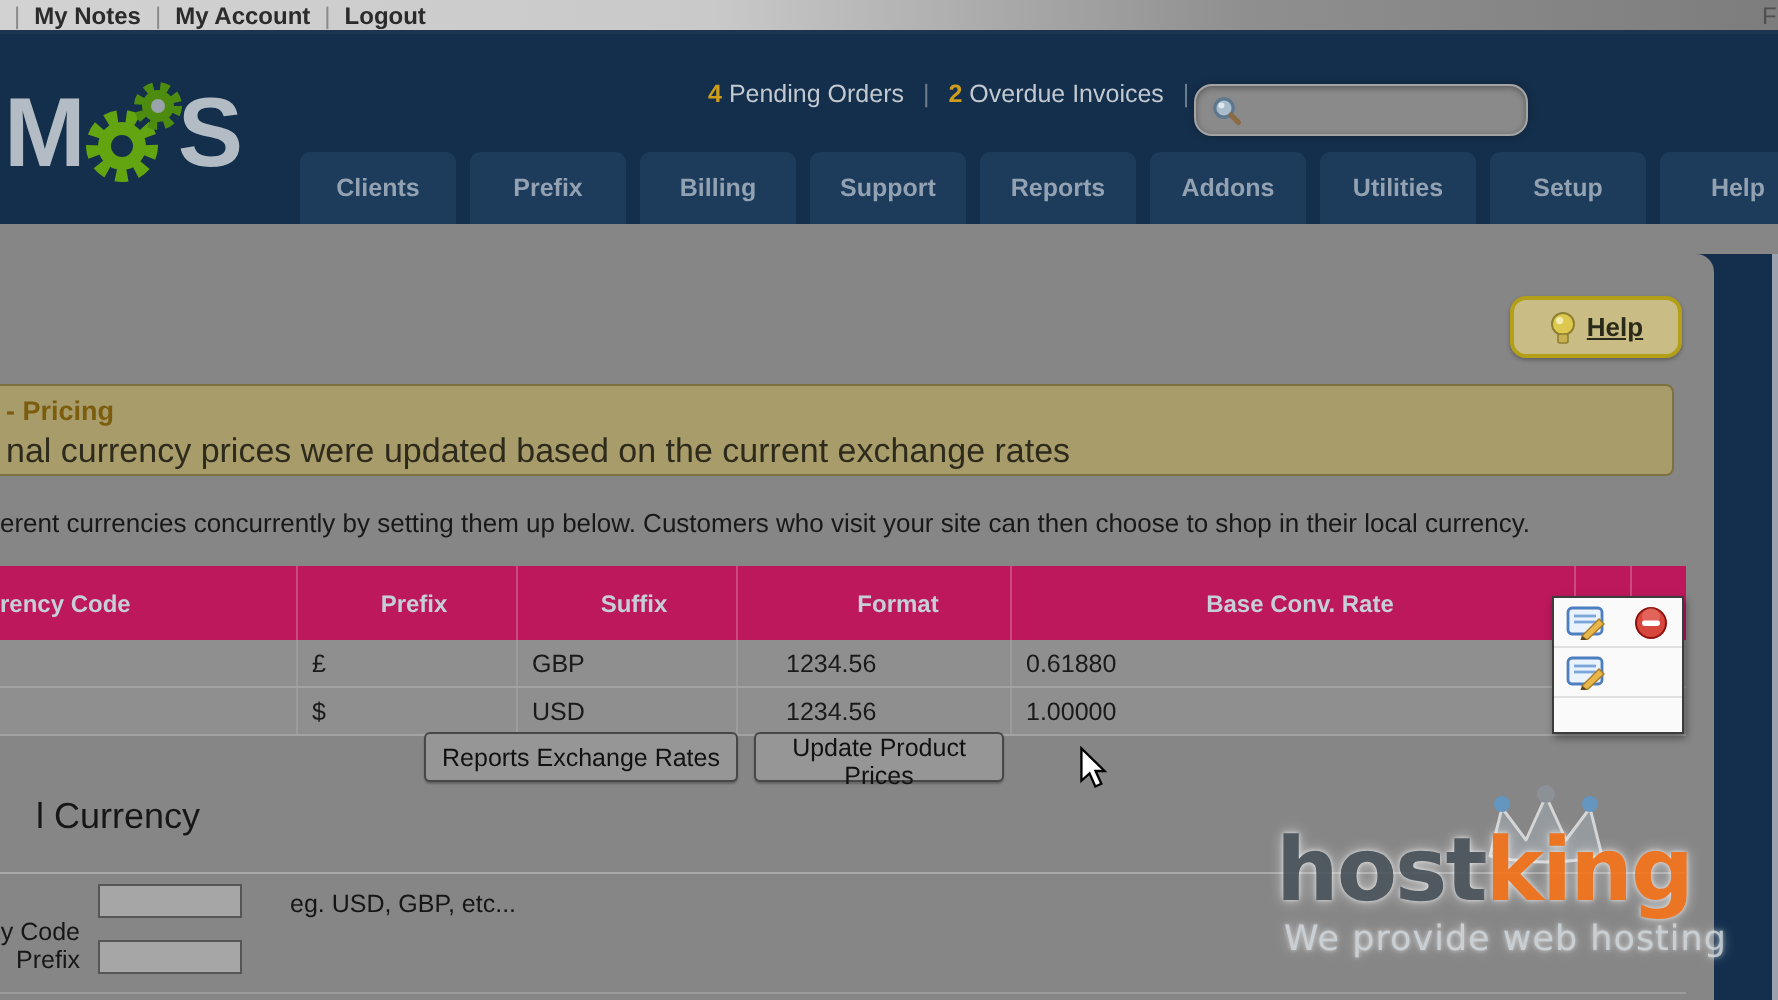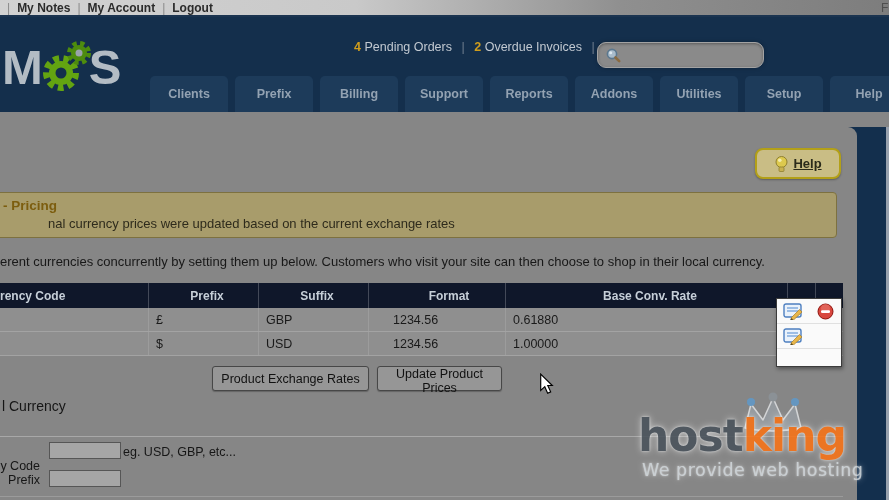--- a/index.html
+++ b/index.html
@@ -42,27 +42,27 @@
   
   .helpbtn { position:absolute; left:755px; top:21px; width:86px; height:31px; background:#c9bd85;
     border:2px solid #b3a018; border-radius:8px; display:flex; align-items:center; justify-content:center;
     gap:4px; cursor:pointer; box-shadow:0 1px 2px rgba(0,0,0,.3); }
   .helpbtn span { font-size:13px; font-weight:bold; color:#2a2a1a; text-decoration:underline; }
 
   
   .alert { position:absolute; left:-6px; top:65px; width:843px; height:46px; background:#a89c6b;
     border:1px solid #7d7140; border-radius:4px; padding:5px 10px 0 8px; }
   .alert .ttl { font-size:13.5px; font-weight:bold; color:#7c5d0e; }
-  .alert .bdy { font-size:13px; color:#2e2b1c; margin-top:3px;margin-left:45px; }
+  .alert .bdy { font-size:17px; color:#2e2b1c; margin-top:3px; }
 
   .intro { position:absolute; left:0; top:127px; width:840px; font-size:13px; color:#181818; white-space:nowrap; }
 
   
   .ctable { position:absolute; left:0; top:156px; width:843px; }
-  .thead { display:flex; height:25px; background:#0f172a; color:#c6cfd8; font-size:12px; font-weight:bold; }
+  .thead { display:flex; height:37px; background:#be185d; color:#c6cfd8; font-size:12px; font-weight:bold; }
   .th { display:flex; align-items:center; justify-content:center; border-left:1px solid rgba(255,255,255,.22); }
   .th:first-child { border-left:none; justify-content:flex-start; }
   .trow { display:flex; height:24px; background:#8f8f8f; border-bottom:1px solid #a3a3a3; font-size:12.5px; color:#1a1a1a; }
   .td { display:flex; align-items:center; border-left:1px solid rgba(255,255,255,.12); }
   .td:first-child { border-left:none; }
   .c-code{width:148px;} .c-pre{width:110px;padding-left:7px;} .c-suf{width:110px;padding-left:7px;text-align:center;}
   .c-fmt{width:137px;padding-left:24px;} .c-rate{width:282px;padding-left:7px;} .c-ic{width:28px;}
 
   
   .actionbox { position:absolute; left:776px; top:171px; width:66px; height:69px; background:#fafafa;
@@ -72,26 +72,26 @@
 
   
   .btn { position:absolute; top:239px; height:25px; background:#969696; border:1px solid #474747;
     border-radius:3px; font-size:12.5px; color:#111; font-family:"Liberation Sans",sans-serif;
     cursor:pointer; box-shadow:0 1px 1px rgba(0,0,0,.25); }
   .btn1 { left:212px; width:157px; } .btn2 { left:377px; width:125px; }
 
   .cursor { position:absolute; left:539px; top:246px; z-index:6; }
 
   
-  .form-h { position:absolute; left:2px; top:271px; font-size:14px; color:#161616; }
+  .form-h { position:absolute; left:18px; top:271px; font-size:18px; color:#161616; }
   .divider { position:absolute; left:-6px; top:309px; width:849px; height:1px; background:#a8a8a8; }
   .f-label { position:absolute; width:40px; text-align:right; font-size:12.5px; color:#161616; }
   .f-input { position:absolute; left:49px; width:72px; height:17px; background:#a6a6a6;
     border:1px solid #565656; font-size:12px; color:#222; padding:0 3px; }
-  .f-hint { position:absolute; left:123px; font-size:12.5px; color:#161616; }
+  .f-hint { position:absolute; left:145px; font-size:12.5px; color:#161616; }
   .divider2 { position:absolute; left:-6px; top:369px; width:849px; height:1px; background:#9b9b9b; }
 
   
   .wm { position:absolute; left:638px; top:392px; z-index:5; opacity:.88; }
   .wm-crown { position:absolute; left:95px; top:0; }
   .wm-text { position:absolute; left:0; top:18px; font-family:"DejaVu Sans",sans-serif; font-weight:bold;
     font-size:44px; letter-spacing:-1px; white-space:nowrap;
     text-shadow:0 0 7px rgba(255,255,255,.65), 0 0 2px rgba(255,255,255,.8); }
   .wm-host { color:#49525b; } .wm-king { color:#f97316; }
   .wm-tag { position:absolute; left:4px; top:68px; font-family:"DejaVu Sans",sans-serif; font-size:17.5px;
@@ -246,21 +246,21 @@
           <line x1="4" y1="5" x2="15" y2="5" stroke="#7aa6dc" stroke-width="1.4"></line>
           <line x1="4" y1="8" x2="15" y2="8" stroke="#7aa6dc" stroke-width="1.4"></line>
           <polygon points="8,15 16.5,6.5 19,9 10.5,17" fill="#e8b64a" stroke="#a67c28" stroke-width=".7"></polygon>
           <polygon points="8,15 10.5,17 7,17.5" fill="#5a4a1e"></polygon>
         </svg>
       </div>
       <div class="abcell"></div>
     </div>
   </div>
 
-  <button class="btn btn1">Product Exchange Rates</button>
+  <button class="btn btn1">Reports Exchange Rates</button>
   <button class="btn btn2">Update Product Prices</button>
 
   <svg class="cursor" width="15" height="22" viewBox="0 0 12 19">
     <path d="M1,1 L1,15 L4.5,11.8 L7,17.5 L9.6,16.3 L7.1,10.8 L11,10.8 Z" fill="#ffffff" stroke="#000000" stroke-width="1"></path>
   </svg>
 
   <div class="form-h">l Currency</div>
   <div class="divider"></div>
 
   <div class="f-label" style="top:318px;margin-top:14px;">y Code</div>

